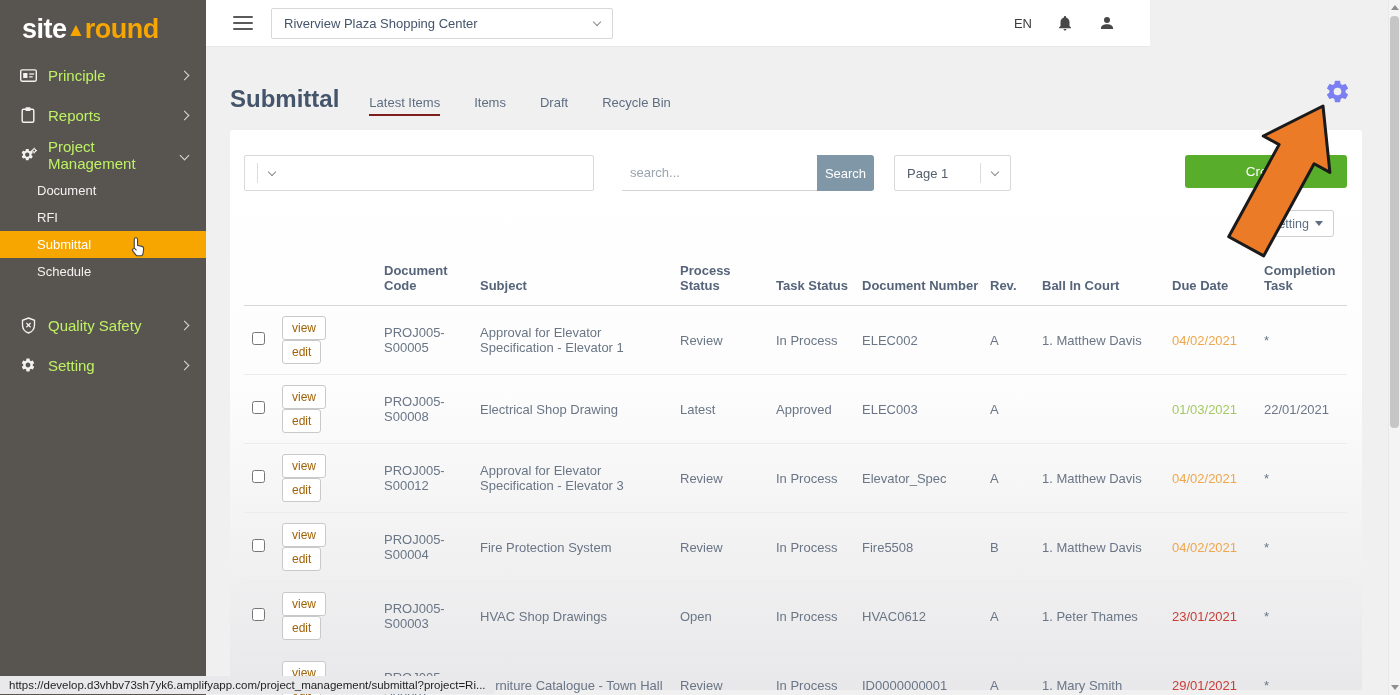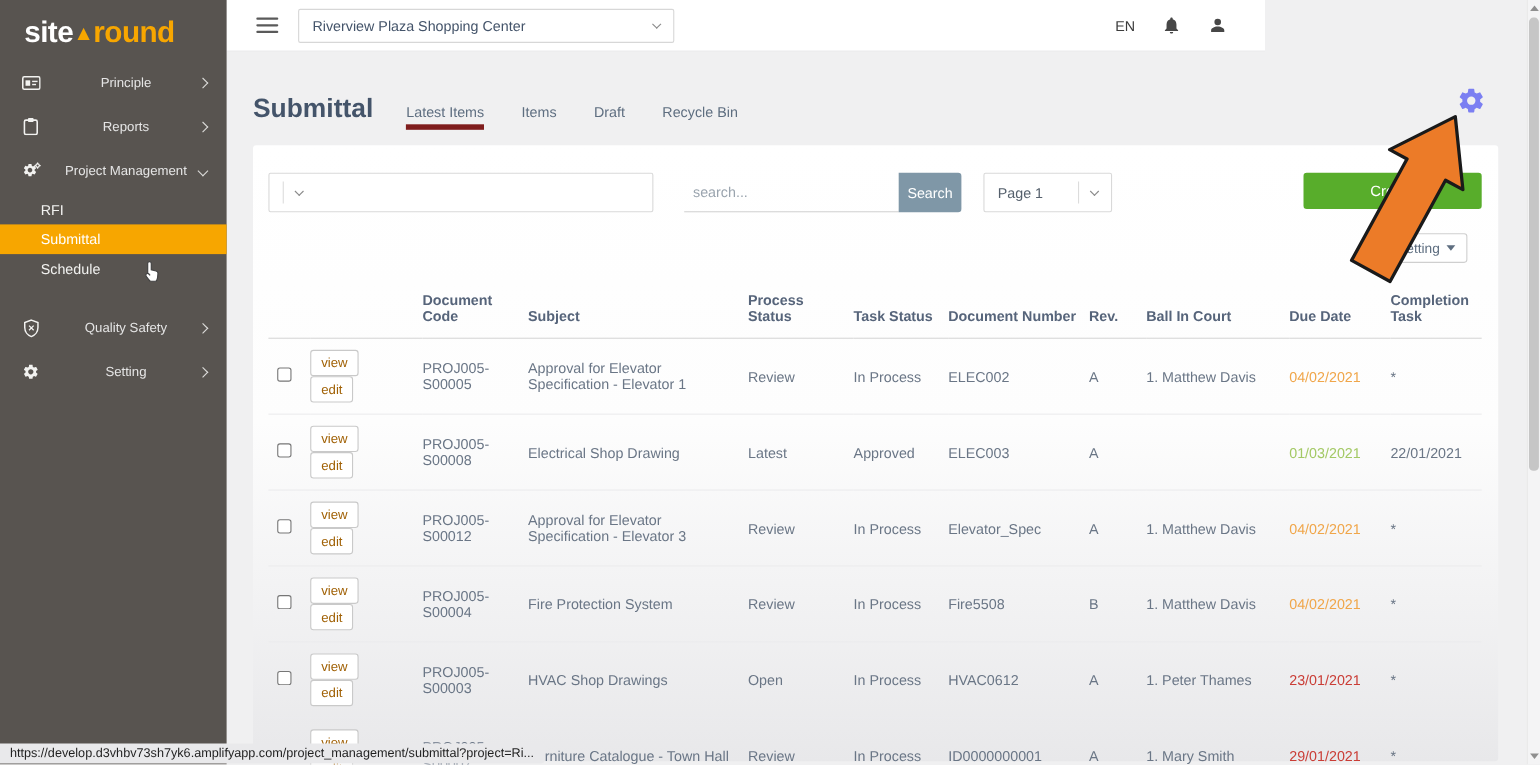--- a/index.html
+++ b/index.html
@@ -5,21 +5,21 @@
   * { margin:0; padding:0; box-sizing:border-box; }
   html,body { width:1400px; height:695px; overflow:hidden; }
   body { font-family:"Liberation Sans", sans-serif; background:#f0f0f1; position:relative; color:#6a7686; }
 
   
   .sidebar { position:absolute; left:0; top:0; width:206px; height:695px; background:#585450; z-index:5; }
   .logo { padding:14px 0 10px 22px; font-size:27px; font-weight:bold; letter-spacing:-0.5px; }
   .logo .w { color:#ffffff; }
   .logo .tri { color:#f7a600; font-size:19px; vertical-align:2px; }
   .logo .o { color:#f7a600; }
-  .nav-item { display:flex; align-items:center; height:40px; padding:0 16px 0 18px; color:#e5e5e5; font-size:12px; cursor:pointer;text-align:center; }
+  .nav-item { display:flex; align-items:center; height:40px; padding:0 16px 0 18px; color:#bef264; font-size:15px; cursor:pointer; }
   .nav-item .ic { width:20px; height:18px; margin-right:10px; display:flex; align-items:center; justify-content:center; }
   .nav-item .lbl { flex:1; }
   .chev { width:7px; height:7px; border-right:1.6px solid #dcdcda; border-bottom:1.6px solid #dcdcda; transform:rotate(-45deg); margin-right:2px; }
   .chev.down { transform:rotate(45deg); }
   .subnav { padding:2px 0 6px 0; }
   .subnav-item { height:27px; line-height:27px; padding-left:37px; color:#f2f2f0; font-size:13px; cursor:pointer; position:relative; }
   .subnav-item.active { background:#f7a600; color:#ffffff; }
   .gap-top { margin-top:14px; }
   .hand-cursor { position:absolute; left:128px; top:236px; width:18px; height:22px; z-index:50; }
 
@@ -33,21 +33,21 @@
   .topbar-right { margin-left:auto; display:flex; align-items:center; gap:24px; padding-right:34px; }
   .lang { font-size:13px; color:#3c3c3c; cursor:pointer; }
   .tb-icon { width:18px; height:18px; cursor:pointer; }
 
   
   .main { position:absolute; left:206px; top:47px; width:1194px; height:648px; background:#f0f0f1; }
   .page-head { display:flex; align-items:baseline; padding:38px 0 0 24px; }
   .page-title { font-size:24px; font-weight:bold; color:#44546a; margin-right:30px; }
   .tabs { display:flex; gap:34px; }
   .tab { font-size:13px; color:#5e6e80; padding-bottom:4px; cursor:pointer; }
-  .tab.active { border-bottom:5px solid #7f1d1d; }
+  .tab.active { border-bottom:2px solid #7f1d1d; }
   .gear-btn { position:absolute; top:31px; right:49px; width:27px; height:27px; cursor:pointer; }
 
   
   .card { margin:14px 38px 0 24px; height:560px; background:linear-gradient(180deg,#ffffff 0%,#fdfdfd 45%,#e8e8ea 100%); border-radius:3px; padding:25px 15px 0 14px; position:relative; }
   .toolbar { display:flex; align-items:flex-start; }
   .filter-select { width:350px; height:36px; border:1px solid #d9d9d9; border-radius:2px; background:#fff; display:flex; align-items:center; padding:0 12px; cursor:pointer; }
   .filter-select .txt { flex:1; font-size:13px; color:#8a949e; }
   .filter-select .vline { width:1px; height:20px; background:#dcdcdc; margin-right:11px; }
   .search-group { display:flex; margin-left:28px; }
   .search-input { width:195px; height:36px; border:none; border-bottom:1px solid #d4d4d4; background:transparent; font-size:13px; color:#6a7686; font-family:"Liberation Sans",sans-serif; padding:0 8px; outline:none; }
@@ -123,20 +123,21 @@
           <rect x="20.2" y="7" width="1.6" height="2" fill="#f2f2f0"></rect>
           <rect x="23" y="4.2" width="2" height="1.6" fill="#f2f2f0"></rect>
           <rect x="17" y="4.2" width="2" height="1.6" fill="#f2f2f0"></rect>
         </svg>
     </span>
     <span class="lbl">Project Management</span>
     <span class="chev down"></span>
   </div>
 
   <div class="subnav">
+    <div class="subnav-item">Document</div>
     <div class="subnav-item">RFI</div>
     <div class="subnav-item active">Submittal</div>
     <div class="subnav-item">Schedule</div>
   </div>
 
   <div class="nav-item gap-top">
     <span class="ic">
       <svg width="15" height="17" viewBox="0 0 20 22">
           <path d="M10 1l8 3v6c0 5-3.4 9.5-8 11-4.6-1.5-8-6-8-11V4l8-3z" fill="none" stroke="#f2f2f0" stroke-width="1.8"></path>
           <path d="M7.2 7.7l5.6 5.6M12.8 7.7l-5.6 5.6" stroke="#f2f2f0" stroke-width="1.6"></path>

